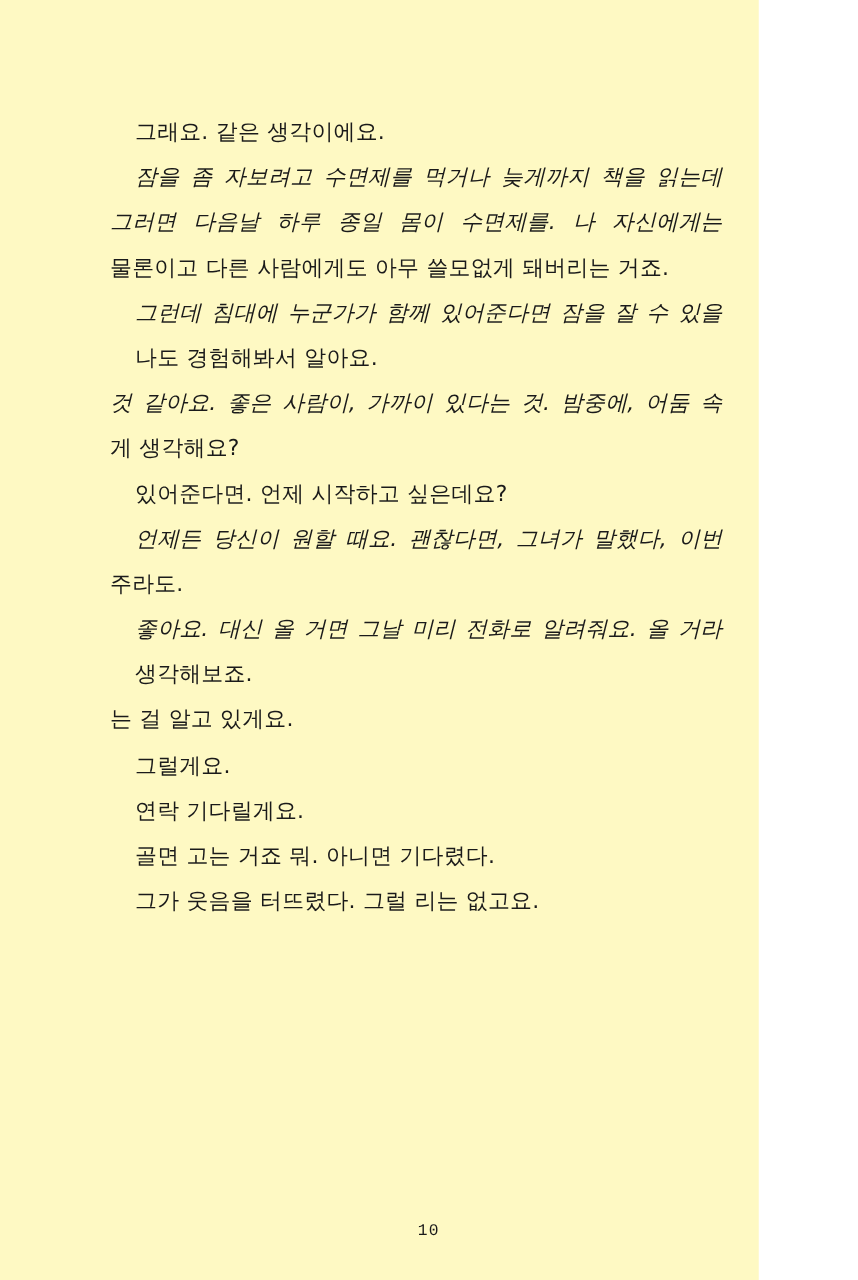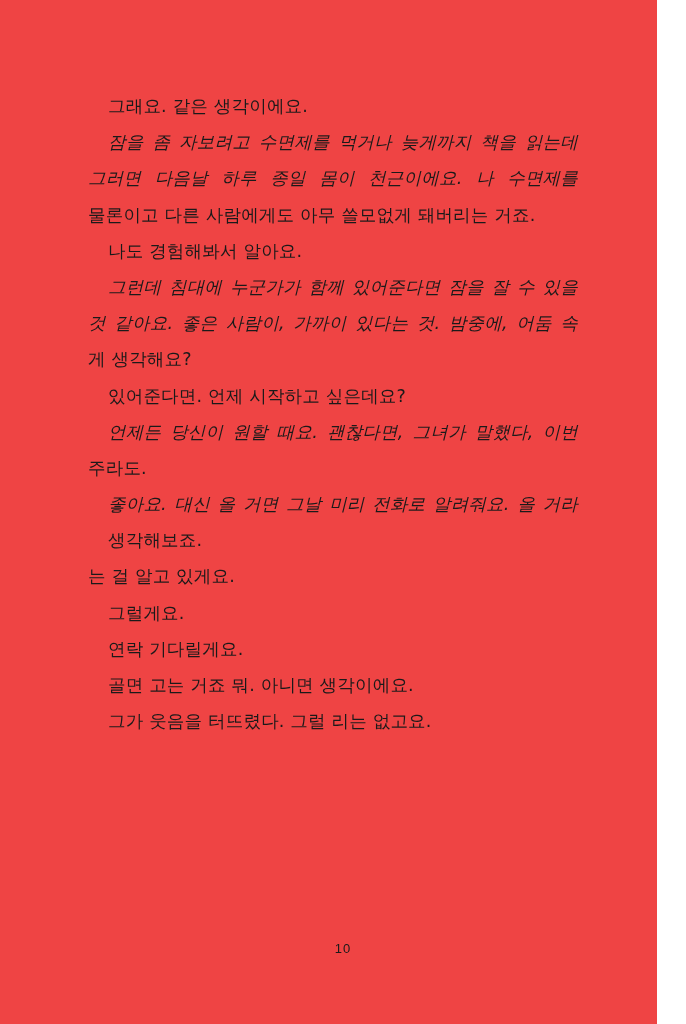--- a/index.html
+++ b/index.html
@@ -11,23 +11,23 @@
       width: 686px;
       height: 1024px;
       position: relative;
       overflow: hidden;
       font-family: "DejaVu Sans", "Liberation Sans", sans-serif;
       color: #1a1a1a;
     }
     .page {
       position: absolute;
       left: 0; top: 0;
-      width: 657px;
+      width: 607px;
       height: 1024px;
-      background: #ef4444;
+      background: #fef9c3;
     }
     .text-block {
       position: absolute;
       left: 88px;
       top: 88px;
       width: 490px;
     }
     .line {
       position: relative;
       height: 36.2px;
@@ -39,63 +39,63 @@
     .line.justify {
       text-align: justify;
       text-align-last: justify;
       font-style: italic;
     }
     .line.indent {
       padding-left: 20px;
     }
     .page-number {
       position: absolute;
-      top: 941px;
+      top: 977px;
       left: 0;
       width: 686px;
       text-align: center;
-      font-family: Liberation Sans, sans-serif;
+      font-family: Liberation Mono, monospace;
       font-size: 13px;
       letter-spacing: 1px;
       color: #1a1a1a;
     }
   </style>
 </head>
 <body>
 
 <div class="page">
   <div class="text-block">
 
     <div class="line indent">그래요. 같은 생각이에요.</div>
 
     <div class="line indent justify">잠을 좀 자보려고 수면제를 먹거나 늦게까지 책을 읽는데</div>
-    <div class="line justify">그러면 다음날 하루 종일 몸이 천근이에요. 나 수면제를</div>
+    <div class="line justify">그러면 다음날 하루 종일 몸이 수면제를. 나 자신에게는</div>
     <div class="line">물론이고 다른 사람에게도 아무 쓸모없게 돼버리는 거죠.</div>
 
+    <div class="line indent justify">그런데 침대에 누군가가 함께 있어준다면 잠을 잘 수 있을</div>
+
     <div class="line indent">나도 경험해봐서 알아요.</div>
-
-    <div class="line indent justify">그런데 침대에 누군가가 함께 있어준다면 잠을 잘 수 있을</div>
     <div class="line justify">것 같아요. 좋은 사람이, 가까이 있다는 것. 밤중에, 어둠 속</div>
     <div class="line">게 생각해요?</div>
 
     <div class="line indent">있어준다면. 언제 시작하고 싶은데요?</div>
 
     <div class="line indent justify">언제든 당신이 원할 때요. 괜찮다면, 그녀가 말했다, 이번</div>
     <div class="line">주라도.</div>
 
     <div class="line indent justify">좋아요. 대신 올 거면 그날 미리 전화로 알려줘요. 올 거라</div>
 
     <div class="line indent">생각해보죠.</div>
     <div class="line">는 걸 알고 있게요.</div>
 
     <div class="line indent">그럴게요.</div>
 
     <div class="line indent">연락 기다릴게요.</div>
 
 
-    <div class="line indent">골면 고는 거죠 뭐. 아니면 생각이에요.</div>
+    <div class="line indent">골면 고는 거죠 뭐. 아니면 기다렸다.</div>
 
     <div class="line indent">그가 웃음을 터뜨렸다. 그럴 리는 없고요.</div>
 
   </div>
 
   <div class="page-number">10</div>
 </div>
 
 </body></html>

